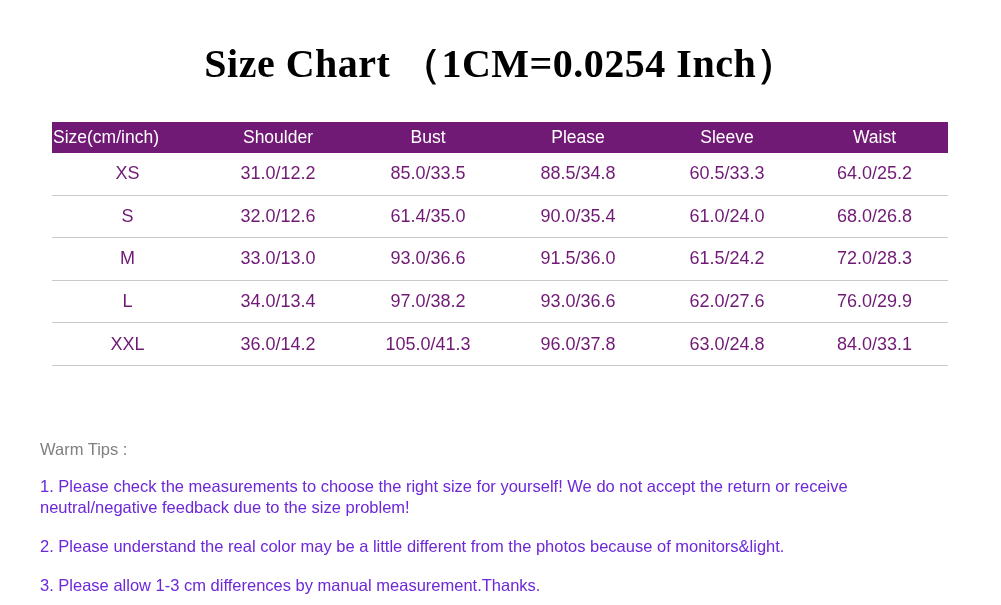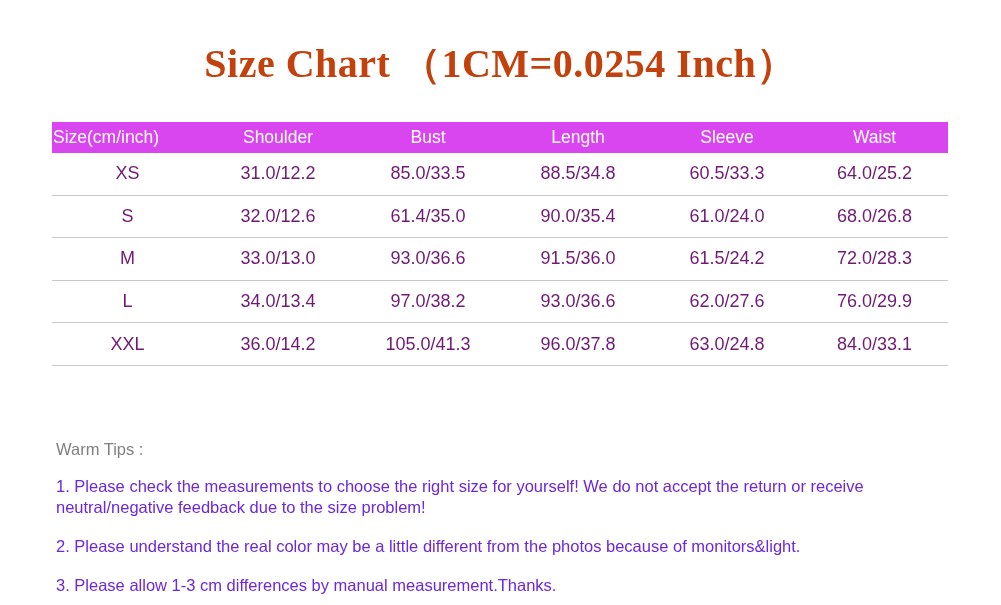--- a/index.html
+++ b/index.html
@@ -24,38 +24,38 @@
   .title {
     position: absolute;
     left: 0;
     top: 36px;
     width: 1001px;
     text-align: center;
     font-family: "Liberation Serif", "DejaVu Serif", serif;
     font-weight: bold;
     font-size: 40px;
     letter-spacing: 0.5px;
-    color: #c2410c;
+    color: #000000;
     white-space: nowrap;
   }
 
   
   .table-wrap {
     position: absolute;
     left: 52px;
     top: 122px;
     width: 895px;
   }
   table.size-table {
     width: 895px;
     border-collapse: collapse;
     table-layout: fixed;
   }
   table.size-table thead th {
-    background: #d946ef;
+    background: #701a75;
     color: #ffffff;
     font-weight: normal;
     font-size: 17.5px;
     height: 31px;
     line-height: 31px;
     padding: 0;
     text-align: center;
     vertical-align: middle;
     white-space: nowrap;
   }
@@ -81,21 +81,21 @@
   .c0 { width: 150px; }
   .c1 { width: 150px; }
   .c2 { width: 150px; }
   .c3 { width: 150px; }
   .c4 { width: 148px; }
   .c5 { width: 147px; }
 
   
   .tips {
     position: absolute;
-    left: 56px;
+    left: 40px;
     top: 440px;
     width: 896px;
   }
   .tips .tip-head {
     font-size: 16.5px;
     color: #808080;
     margin: 0 0 17px 0;
     white-space: nowrap;
   }
   .tips .tip-line {
@@ -115,21 +115,21 @@
 
   <div class="title">Size Chart （1CM=0.0254 Inch）</div>
 
   <div class="table-wrap">
     <table class="size-table">
       <thead>
         <tr>
           <th class="c0 col-size">Size(cm/inch)</th>
           <th class="c1">Shoulder</th>
           <th class="c2">Bust</th>
-          <th class="c3">Length</th>
+          <th class="c3">Please</th>
           <th class="c4">Sleeve</th>
           <th class="c5">Waist</th>
         </tr>
       </thead>
       <tbody>
         <tr>
           <td class="c0">XS</td>
           <td class="c1">31.0/12.2</td>
           <td class="c2">85.0/33.5</td>
           <td class="c3">88.5/34.8</td>

